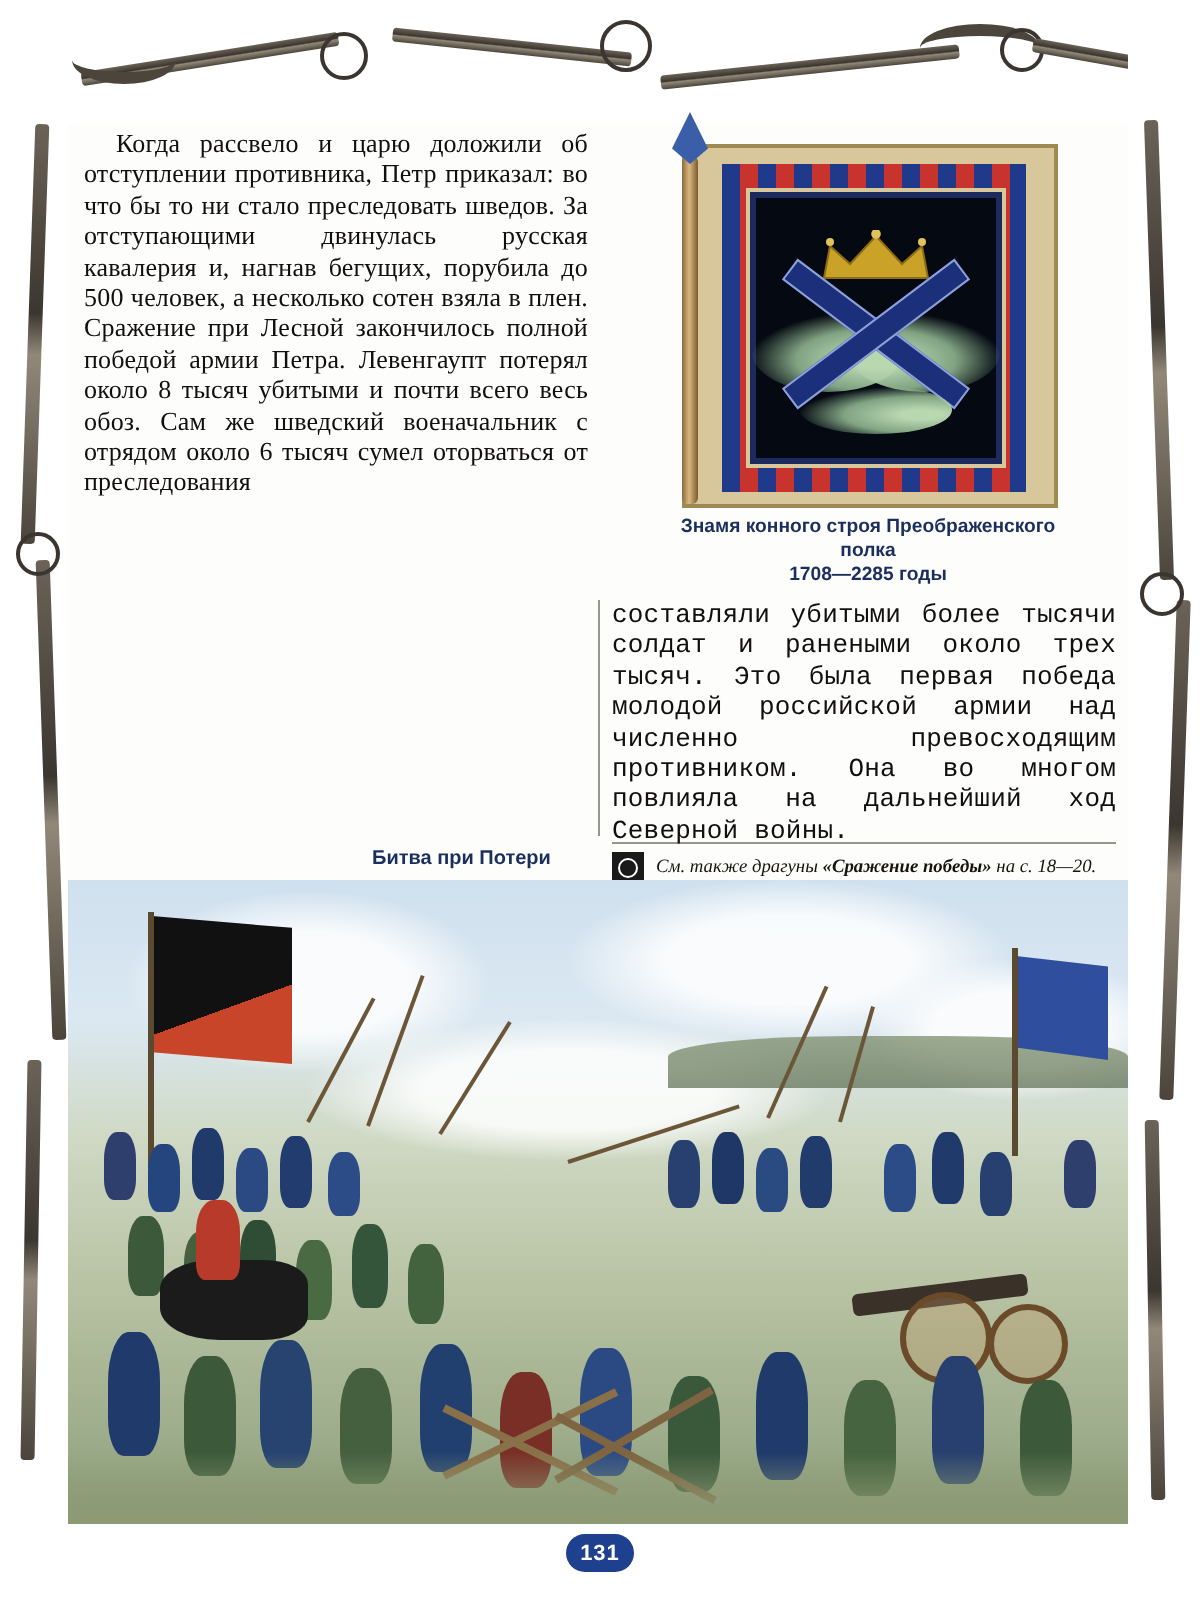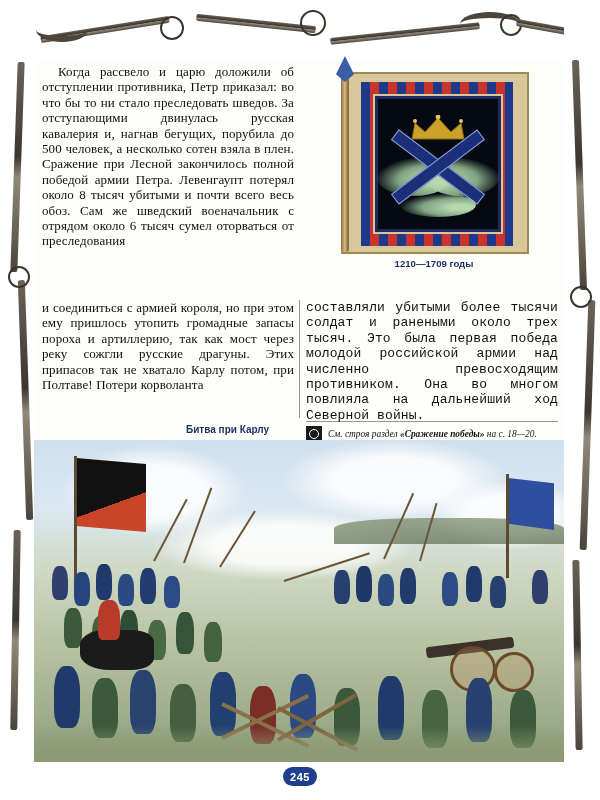--- a/index.html
+++ b/index.html
@@ -332,40 +332,38 @@
           <span class="b"></span>
         </div>
         <div class="palm" style="left:50%; bottom:4px; transform:translateX(-50%) scaleY(0.6);"></div>
       </div>
     </div>
     <div class="pole"></div>
     <div class="pole-tip"></div>
   </div>
 
   <div class="flag-caption">
-    <div>1210—1709 годы</div>
+    <div>Знамя конного строя Преображенского полка</div>
+    <div>1708—2285 годы</div>
   </div>
 
   <div class="vrule"></div>
   <div class="hrule"></div>
 
-  <div class="col" id="col-left-mid">
-    <p class="noind">и соединиться с армией короля, но при этом ему пришлось утопить громадные запасы пороха и артиллерию, так как мост через реку сожгли русские драгуны. Этих припасов так не хватало Карлу потом, при Полтаве! Потери корволанта</p>
-  </div>
 
   <div class="col" id="col-right-mid">
     <p class="noind">составляли убитыми более тысячи солдат и ранеными около трех тысяч. Это была первая победа молодой российской армии над численно превосходящим противником. Она во многом повлияла на дальнейший ход Северной войны.</p>
   </div>
 
   <div class="xref">
     <span class="xref-icon"></span>
-    <span><span>См. строя раздел </span><b>«Сражение победы»</b><span> на с. 18—20.</span></span>
-  </div>
-
-  <div class="battle-caption">Битва при Карлу</div>
+    <span><span>См. также драгуны </span><b>«Сражение победы»</b><span> на с. 18—20.</span></span>
+  </div>
+
+  <div class="battle-caption">Битва при Потери</div>
 
   <div class="battle">
     <div class="bfield">
 
       <div class="smoke" style="left:30px;  top:6px;   width:180px; height:90px;"></div>
       <div class="smoke" style="left:250px; top:0px;   width:220px; height:80px;"></div>
       <div class="smoke" style="left:400px; top:40px;  width:150px; height:70px;"></div>
       <div class="smoke" style="left:120px; top:70px;  width:260px; height:70px;"></div>
 
       <div style="position:absolute; left:300px; top:78px; width:230px; height:26px; background:linear-gradient(180deg,#7e8f6d,#64755a); border-radius:40% 40% 0 0; opacity:.75;"></div>
@@ -428,15 +426,15 @@
 
       <div class="pike" style="left:188px; top:296px; width:96px; height:4px; background:#8a7048; transform:rotate(-26deg);"></div>
       <div class="pike" style="left:188px; top:262px; width:96px; height:4px; background:#8a7048; transform:rotate(26deg);"></div>
       <div class="pike" style="left:244px; top:298px; width:90px; height:4px; background:#7e6440; transform:rotate(-30deg);"></div>
       <div class="pike" style="left:244px; top:266px; width:90px; height:4px; background:#7e6440; transform:rotate(28deg);"></div>
 
       <div style="position:absolute; left:0; bottom:0; width:530px; height:36px; background:linear-gradient(180deg,rgba(140,150,110,0.0),#8d9a74);"></div>
     </div>
   </div>
 
-  <div class="pagenum">245</div>
+  <div class="pagenum">131</div>
 
 </div>
 
 </body></html>

